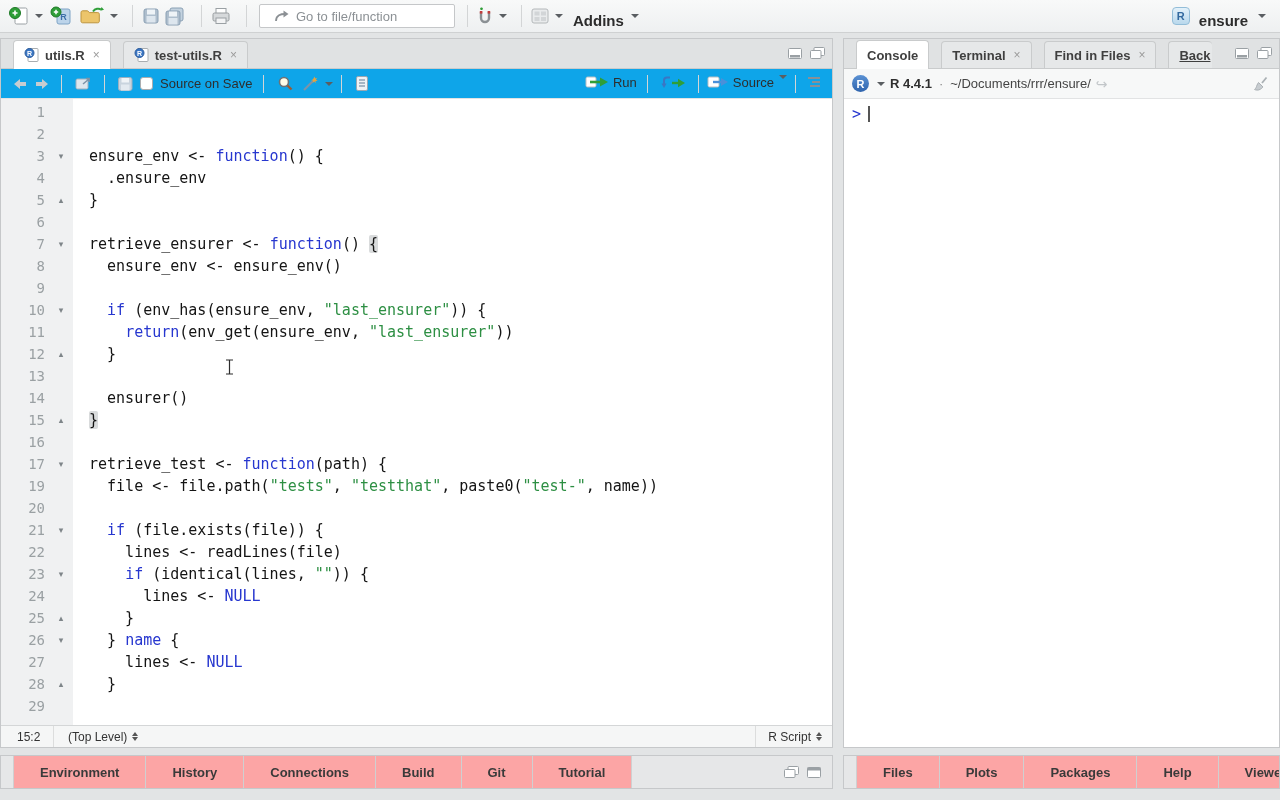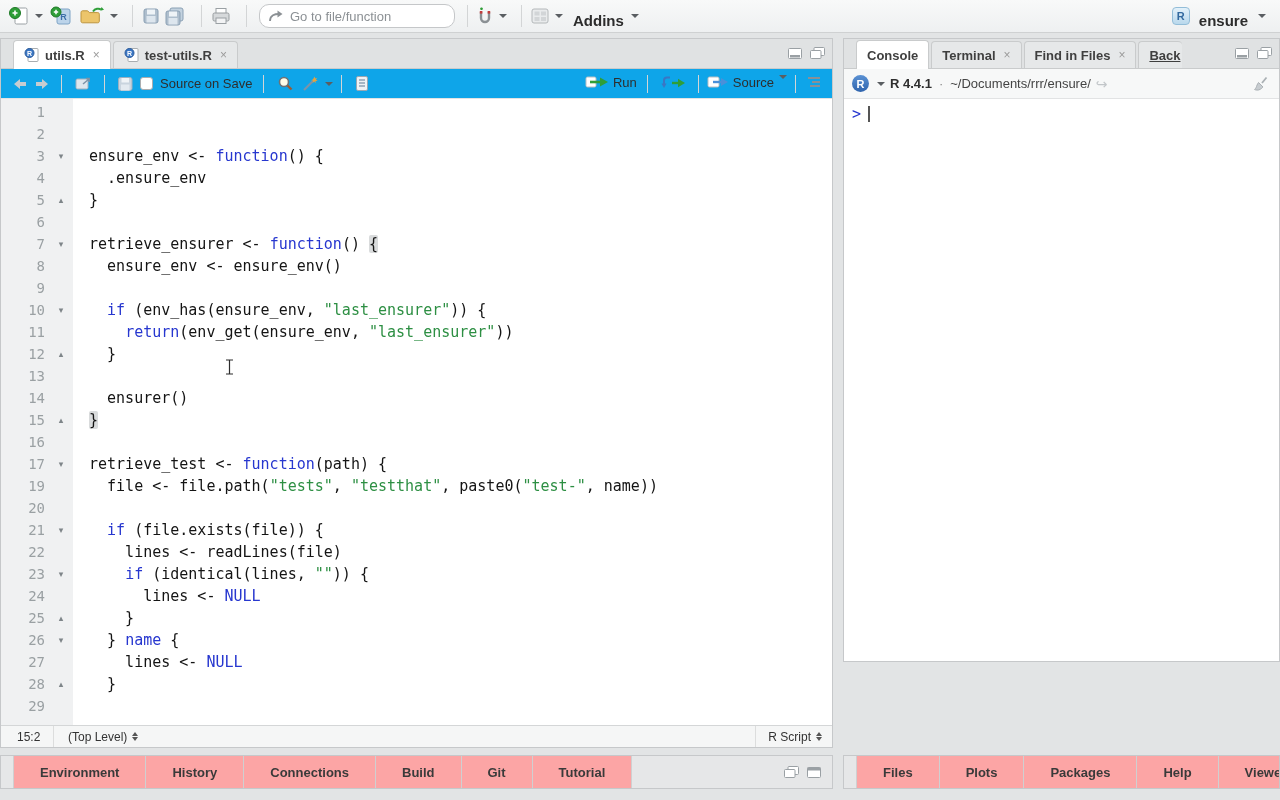--- a/index.html
+++ b/index.html
@@ -9,43 +9,43 @@
   
   .main-toolbar{position:absolute;left:0;top:0;width:1280px;height:33px;
     background:linear-gradient(#f8f9f9,#eef0f1);border-bottom:1px solid #cfd1d2;
     display:flex;align-items:center;padding:0 8px;}
   .tb-group{display:flex;align-items:center;gap:2px;margin-right:6px;}
   .tb-sep{width:1px;height:22px;background:#d3d5d6;margin:0 8px;}
   .caret{width:0;height:0;border-left:4px solid transparent;border-right:4px solid transparent;
     border-top:4.5px solid #5a5e62;margin-left:3px;}
   .tb-label{font-size:15px;font-weight:600;color:#2c2c2c;margin:8px 2px 0 4px;}
   .goto-box{display:flex;align-items:center;width:196px;height:24px;background:#fff;
-    border:1px solid #c5c7c9;border-radius:10px;padding:4px 8px;margin:0 4px;}
+    border:1px solid #c5c7c9;border-radius:2px;padding:4px 8px;margin:0 4px;justify-content:flex-end;}
   .goto-box input{border:none;outline:none;font-size:13px;color:#333;width:150px;background:transparent;
     font-family:"Liberation Sans",sans-serif;}
   .goto-box input::placeholder{color:#8b9094;}
   .proj{margin-left:auto;display:flex;align-items:center;gap:5px;padding-right:6px;}
   .proj-icon{width:18px;height:18px;border-radius:4px;background:linear-gradient(#e3f1fa,#b9d8ec);
     border:1px solid #93bdd8;color:#33699f;font-size:11px;font-weight:700;display:flex;
     align-items:center;justify-content:center;}
   .icon{display:inline-flex;align-items:center;justify-content:center;}
 
   
   .pane{position:absolute;background:#fff;border:1px solid #c6c8ca;}
   .pane-editor{left:0;top:38px;width:833px;height:710px;display:flex;flex-direction:column;}
-  .pane-console{left:843px;top:38px;width:437px;height:624px;display:flex;flex-direction:column;}
+  .pane-console{left:843px;top:38px;width:437px;height:710px;display:flex;flex-direction:column;}
   .pane-bl{left:0;top:755px;width:833px;height:34px;background:#e6e7e8;}
   .pane-br{left:843px;top:755px;width:437px;height:34px;background:#e6e7e8;overflow:hidden;}
 
   
   .tabbar{height:30px;background:#e0e2e3;border-bottom:1px solid #c9cbcc;display:flex;align-items:flex-end;
     padding-left:12px;flex:none;position:relative;}
   .tab{display:flex;align-items:center;gap:6px;height:27px;padding:0 10px;font-size:13px;font-weight:600;
     color:#3f3f3f;border:1px solid #c9cbcc;border-bottom:none;border-radius:4px 4px 0 0;background:#e6e8e9;
-    margin-right:2px;position:relative;}
+    margin-right:12px;position:relative;}
   .tab.active{background:#fff;height:29px;margin-bottom:-1px;z-index:2;}
   .tab .close{color:#9b9b9b;font-size:12px;font-weight:400;margin-left:2px;}
   .win-ctrls{position:absolute;right:6px;top:7px;display:flex;gap:6px;align-items:center;}
 
   
   .ed-toolbar{height:30px;background:#0ea5e9;border-bottom:1px solid #e2e3e4;display:flex;
     align-items:center;padding:0 8px;flex:none;font-size:13px;}
   .ed-toolbar .lbl{color:#2e2e2e;margin:0 2px;}
   .checkbox{width:13px;height:13px;background:#fff;border:1px solid #aaadb0;border-radius:3px;margin:0 5px 0 2px;}
   .right-cluster{margin-left:auto;display:flex;align-items:flex-start;}

